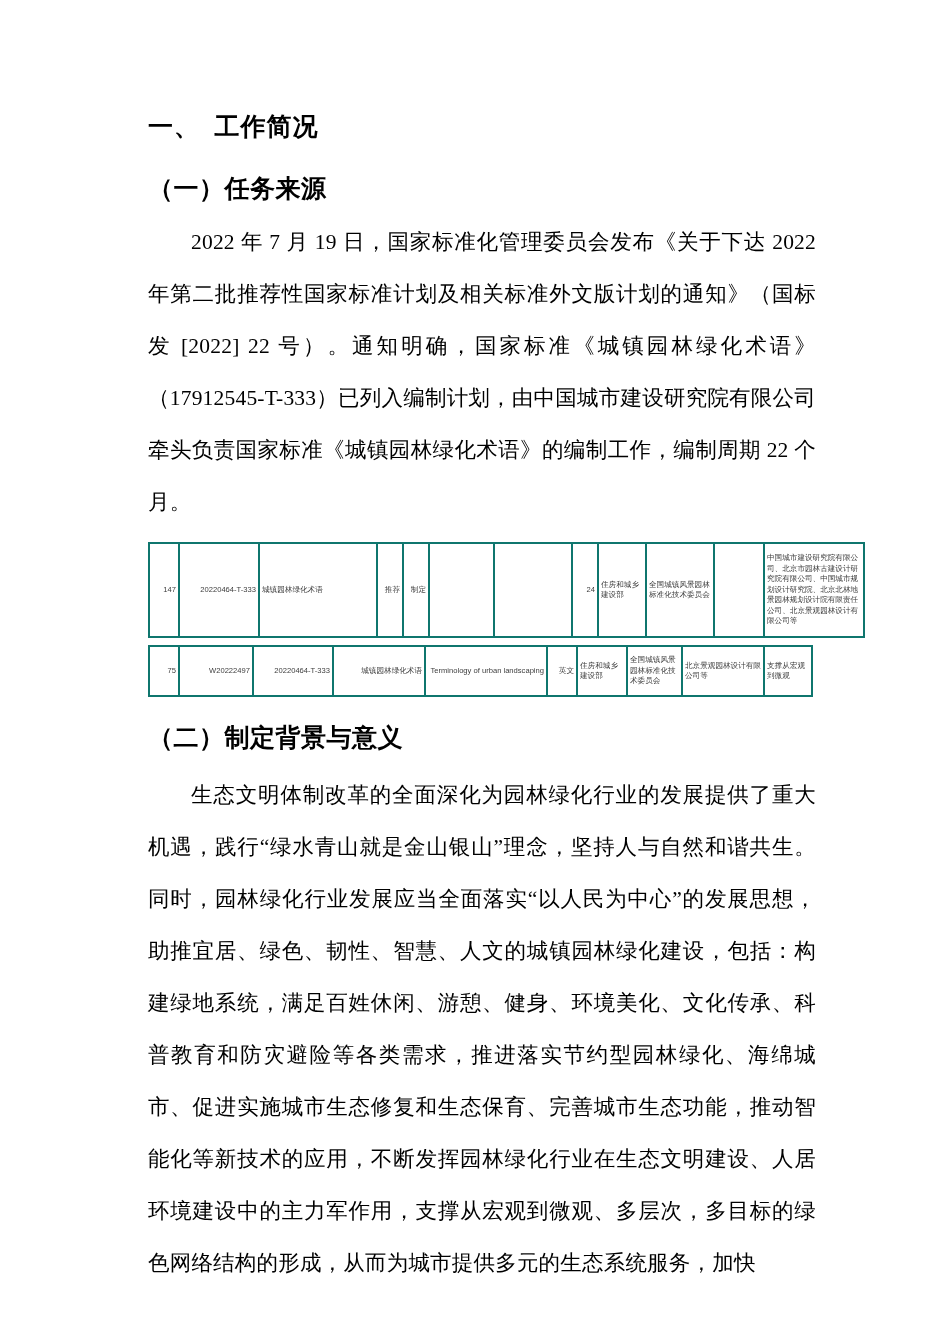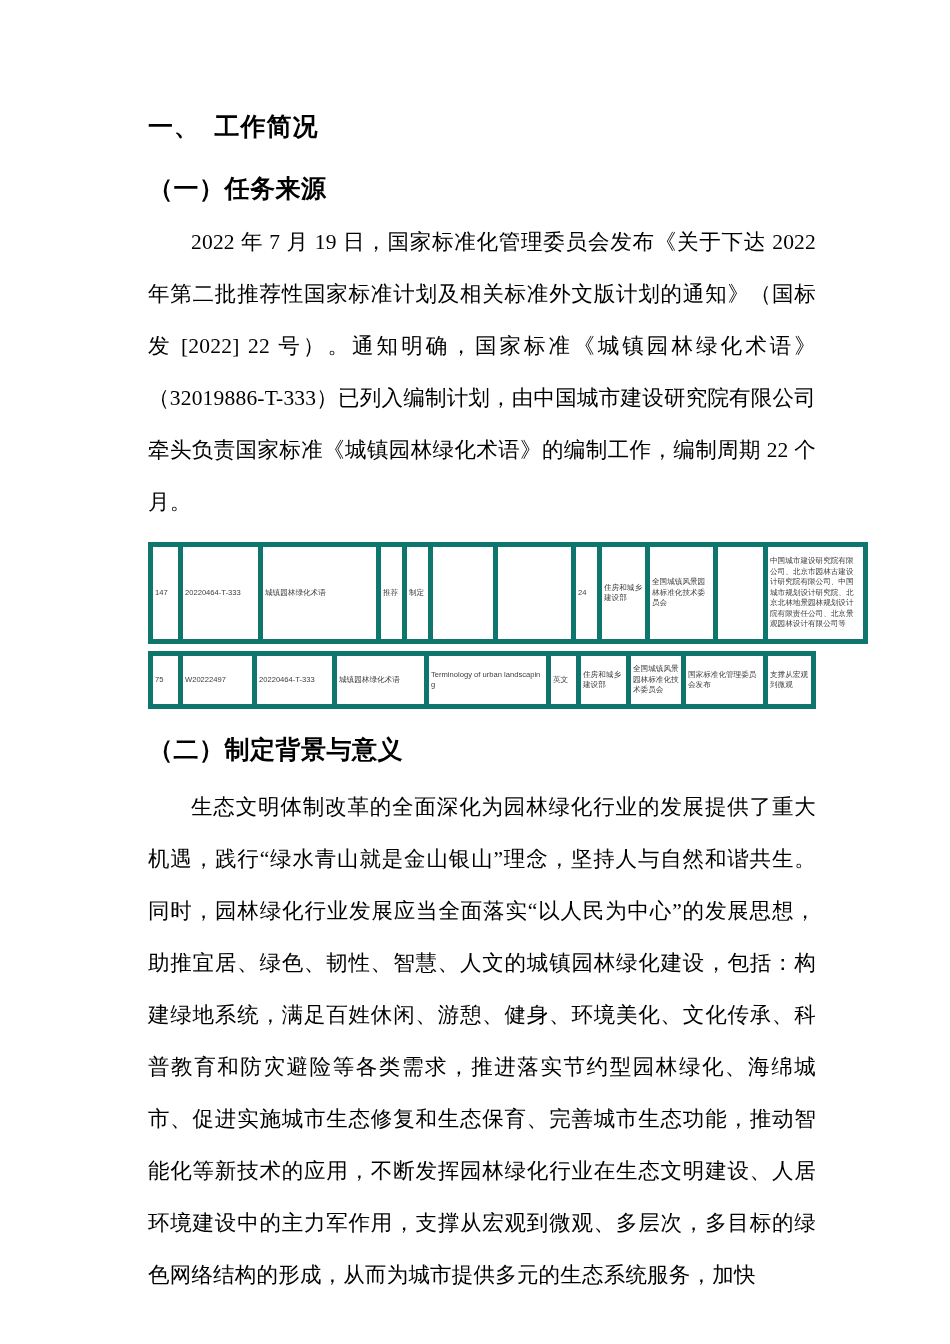--- a/index.html
+++ b/index.html
@@ -68,31 +68,31 @@
     margin: 14px 0 0 0;
   }
   table.doc-tbl {
     border-collapse: collapse;
     table-layout: fixed;
     width: 660px;
     font-family: "Liberation Sans", "DejaVu Sans", sans-serif;
     color: #3d3d3d;
   }
   table.doc-tbl td {
-    border: 5px solid #0f766e;
+    border: 2px solid #0f766e;
     font-size: 7.6px;
     line-height: 10.5px;
     padding: 2px 2px;
     vertical-align: middle;
     word-break: break-all;
     overflow: hidden;
   }
   table.doc-tbl.t1 td { height: 88px; }
   table.doc-tbl.t2 td { height: 44px; }
-  td.c-center { text-align: left; }
+  td.c-center { text-align: right; }
   td.c-left   { text-align: left; }
   td.c-top    { vertical-align: top; }
   .tbl-gap { height: 7px; }
 
   
   .t1 col.w1 { width: 30px; }
   .t1 col.w2 { width: 80px; }
   .t1 col.w3 { width: 118px; }
   .t1 col.w4 { width: 26px; }
   .t1 col.w5 { width: 26px; }
@@ -119,21 +119,21 @@
 </head>
 <body>
 
 <div class="page">
   <div class="content">
 
     <h1 class="h-level1">一、  工作简况</h1>
 
     <h2 class="h-level2">（一）任务来源</h2>
 
-    <p class="body-par">2022 年 7 月 19 日，国家标准化管理委员会发布《关于下达 2022 年第二批推荐性国家标准计划及相关标准外文版计划的通知》（国标发 [2022] 22 号）。通知明确，国家标准《城镇园林绿化术语》（32019886-T-333）已列入编制计划，由中国城市建设研究院有限公司牵头负责国家标准《城镇园林绿化术语》的编制工作，编制周期 22 个月。</p>
+    <p class="body-par">2022 年 7 月 19 日，国家标准化管理委员会发布《关于下达 2022 年第二批推荐性国家标准计划及相关标准外文版计划的通知》（国标发 [2022] 22 号）。通知明确，国家标准《城镇园林绿化术语》（17912545-T-333）已列入编制计划，由中国城市建设研究院有限公司牵头负责国家标准《城镇园林绿化术语》的编制工作，编制周期 22 个月。</p>
 
     <div class="tbl-wrap">
 
       <table class="doc-tbl t1">
         <colgroup>
           <col class="w1">
             <col class="w2">
             <col class="w3">
             <col class="w4">
           <col class="w5">
@@ -181,21 +181,21 @@
         <tbody>
           <tr>
             <td class="c-center">75</td>
             <td class="c-center">W20222497</td>
             <td class="c-center">20220464-T-333</td>
             <td class="c-center">城镇园林绿化术语</td>
             <td class="c-center">Terminology of urban landscaping</td>
             <td class="c-center">英文</td>
             <td class="c-left c-top">住房和城乡建设部</td>
             <td class="c-left c-top">全国城镇风景园林标准化技术委员会</td>
-            <td class="c-left c-top">国家标准化管理委员会发布</td>
+            <td class="c-left c-top">北京景观园林设计有限公司等</td>
             <td class="c-left c-top">支撑从宏观到微观</td>
           </tr>
         </tbody>
       </table>
 
     </div>
 
     <h2 class="h-level2 second">（二）制定背景与意义</h2>
 
     <p class="body-par">生态文明体制改革的全面深化为园林绿化行业的发展提供了重大机遇，践行“绿水青山就是金山银山”理念，坚持人与自然和谐共生。同时，园林绿化行业发展应当全面落实“以人民为中心”的发展思想，助推宜居、绿色、韧性、智慧、人文的城镇园林绿化建设，包括：构建绿地系统，满足百姓休闲、游憩、健身、环境美化、文化传承、科普教育和防灾避险等各类需求，推进落实节约型园林绿化、海绵城市、促进实施城市生态修复和生态保育、完善城市生态功能，推动智能化等新技术的应用，不断发挥园林绿化行业在生态文明建设、人居环境建设中的主力军作用，支撑从宏观到微观、多层次，多目标的绿色网络结构的形成，从而为城市提供多元的生态系统服务，加快</p>

